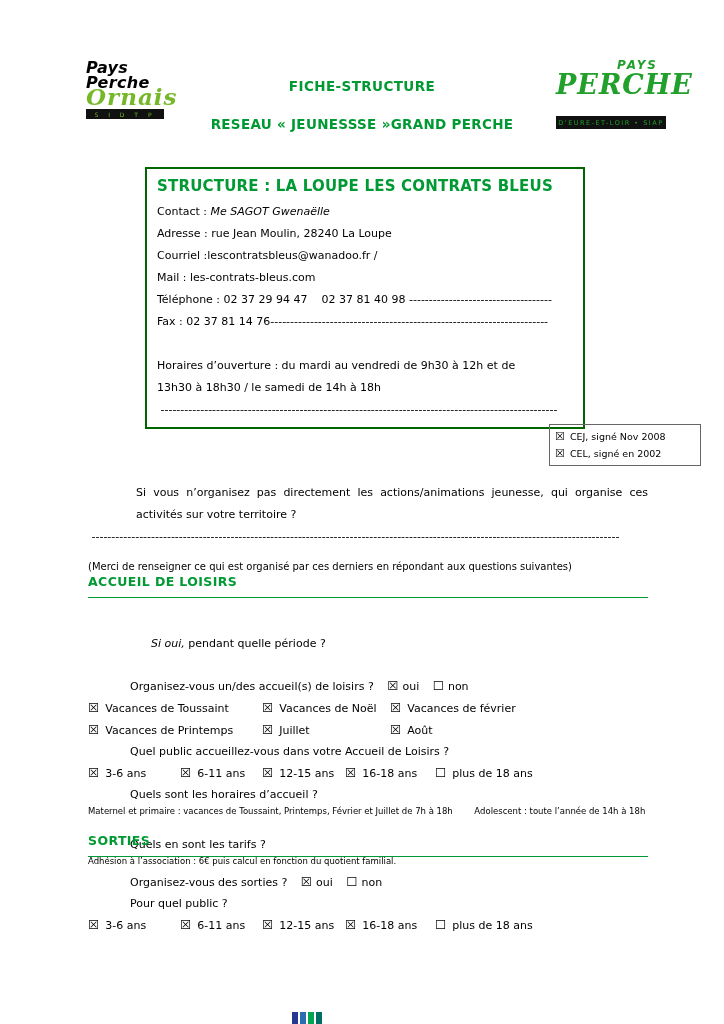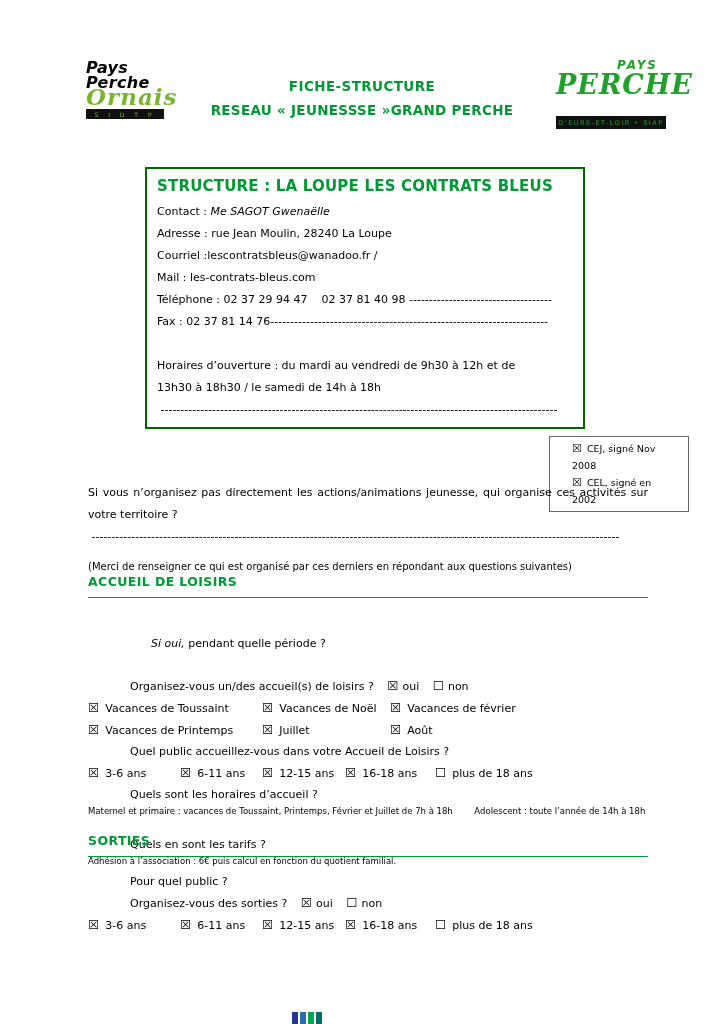--- a/index.html
+++ b/index.html
@@ -15,39 +15,39 @@
   .pre { white-space:pre-wrap; }
   .nowrap { white-space:pre; overflow:hidden; }
 
   
   .logo-left { left:86px; top:60px; width:102px; }
   .ll-words { font-weight:bold; font-size:16px; line-height:15px; letter-spacing:.3px; font-style:italic; }
   .ll-script { color:var(--logo_left_green); font-family:"DejaVu Serif", serif; font-style:italic; font-weight:bold; font-size:23px; line-height:22px; margin-top:-4px; letter-spacing:1px; }
   .ll-band { background:var(--band_bg); color:var(--logo_left_green); font-size:6px; letter-spacing:4px; text-align:center; width:78px; padding:2px 0 1px; margin-top:1px; }
   .titles { left:182px; top:78px; width:360px; text-align:center; color:var(--accent); font-weight:bold; }
   .title { font-size:13.5px; letter-spacing:.4px; }
-  .subtitle { font-size:13.5px; letter-spacing:.3px; margin-top:8px; }
+  .subtitle { font-size:13.5px; letter-spacing:.3px; margin-top:22px; }
   .logo-right { left:556px; top:58px; width:110px; text-align:center; }
   .lr-top { color:var(--logo_right_green); font-weight:bold; font-size:12px; font-style:italic; letter-spacing:2px; text-align:right; padding-right:8px; }
   .lr-main { color:var(--logo_right_green); font-family:"DejaVu Serif", serif; font-style:italic; font-weight:bold; font-size:27px; line-height:26px; letter-spacing:1px; }
   .lr-band { background:var(--band_bg); color:var(--logo_right_green); font-size:6.5px; letter-spacing:1.5px; padding:3px 0 2px; margin-top:18px; }
 
   
   .sbox { left:145px; top:167px; width:440px; border:2px solid var(--box_border); padding:8px 10px 6px; background:#fff; }
   .sbox-title { color:var(--accent); font-weight:bold; font-size:15px; margin-bottom:6px; letter-spacing:.2px; }
   .sline { font-size:11px; line-height:22px; }
   .spacer { height:22px; }
 
   
-  .agreements { left:549px; top:436px; width:140px; border:1px solid var(--agreements_border); padding:3px 22px; font-size:9.5px; line-height:17px; }
+  .agreements { left:549px; top:424px; width:152px; border:1px solid var(--agreements_border); padding:3px 5px; font-size:9.5px; line-height:17px; }
   .agreements .mark { font-size:11px; margin-right:5px; }
 
   
   .intro { left:88px; top:482px; width:560px; }
-  .intro-q { text-align:justify; line-height:22px; }
+  .intro-q { text-align:justify; line-height:22px;margin-left:48px; }
   .intro-dashes { line-height:22px; }
   .intro-note { font-size:10px; margin-top:13px; }
 
   
   .sec-head { color:var(--accent); font-weight:bold; font-size:12.5px; letter-spacing:.4px; }
   .sec-rule { border-top:1.5px solid var(--accent); width:560px; height:0; }
   .head1 { left:88px; top:574px; }
   .rule1 { left:88px; top:597px; }
   .head2 { left:88px; top:833px; }
   .rule2 { left:88px; top:856px; }
@@ -155,26 +155,26 @@
     <div class="qline indent">Quels sont les horaires d’accueil ?</div>
     <div class="small-answer pre">Maternel et primaire : vacances de Toussaint, Printemps, Février et Juillet de 7h à 18h        Adolescent : toute l’année de 14h à 18h</div>
     <div class="qline indent mt">Quels en sont les tarifs ?</div>
     <div class="small-answer">Adhésion à l’association : 6€  puis calcul en fonction du quotient familial.</div>
   </div>
 
   <div class="abs sec-head head2">SORTIES</div>
   <div class="abs sec-rule rule2"></div>
 
   <div class="abs content2">
-    <div class="qline indent">Pour quel public ?</div>
     <div class="qline indent">
       <span>Organisez-vous des sorties ?</span>
       <span class="cbmark gapL">☒</span><span>oui</span>
       <span class="cbmark gapL">☐</span><span>non</span>
     </div>
+    <div class="qline indent">Pour quel public ?</div>
     <div class="publics">
       <span class="cb"><span class="mark">☒</span><span>3-6 ans</span></span>
       <span class="cb"><span class="mark">☒</span><span>6-11 ans</span></span>
       <span class="cb"><span class="mark">☒</span><span>12-15 ans</span></span>
       <span class="cb"><span class="mark">☒</span><span>16-18 ans</span></span>
       <span class="cb"><span class="mark">☐</span><span>plus de 18 ans</span></span>
     </div>
   </div>
 
   <div class="abs footer-logo">

